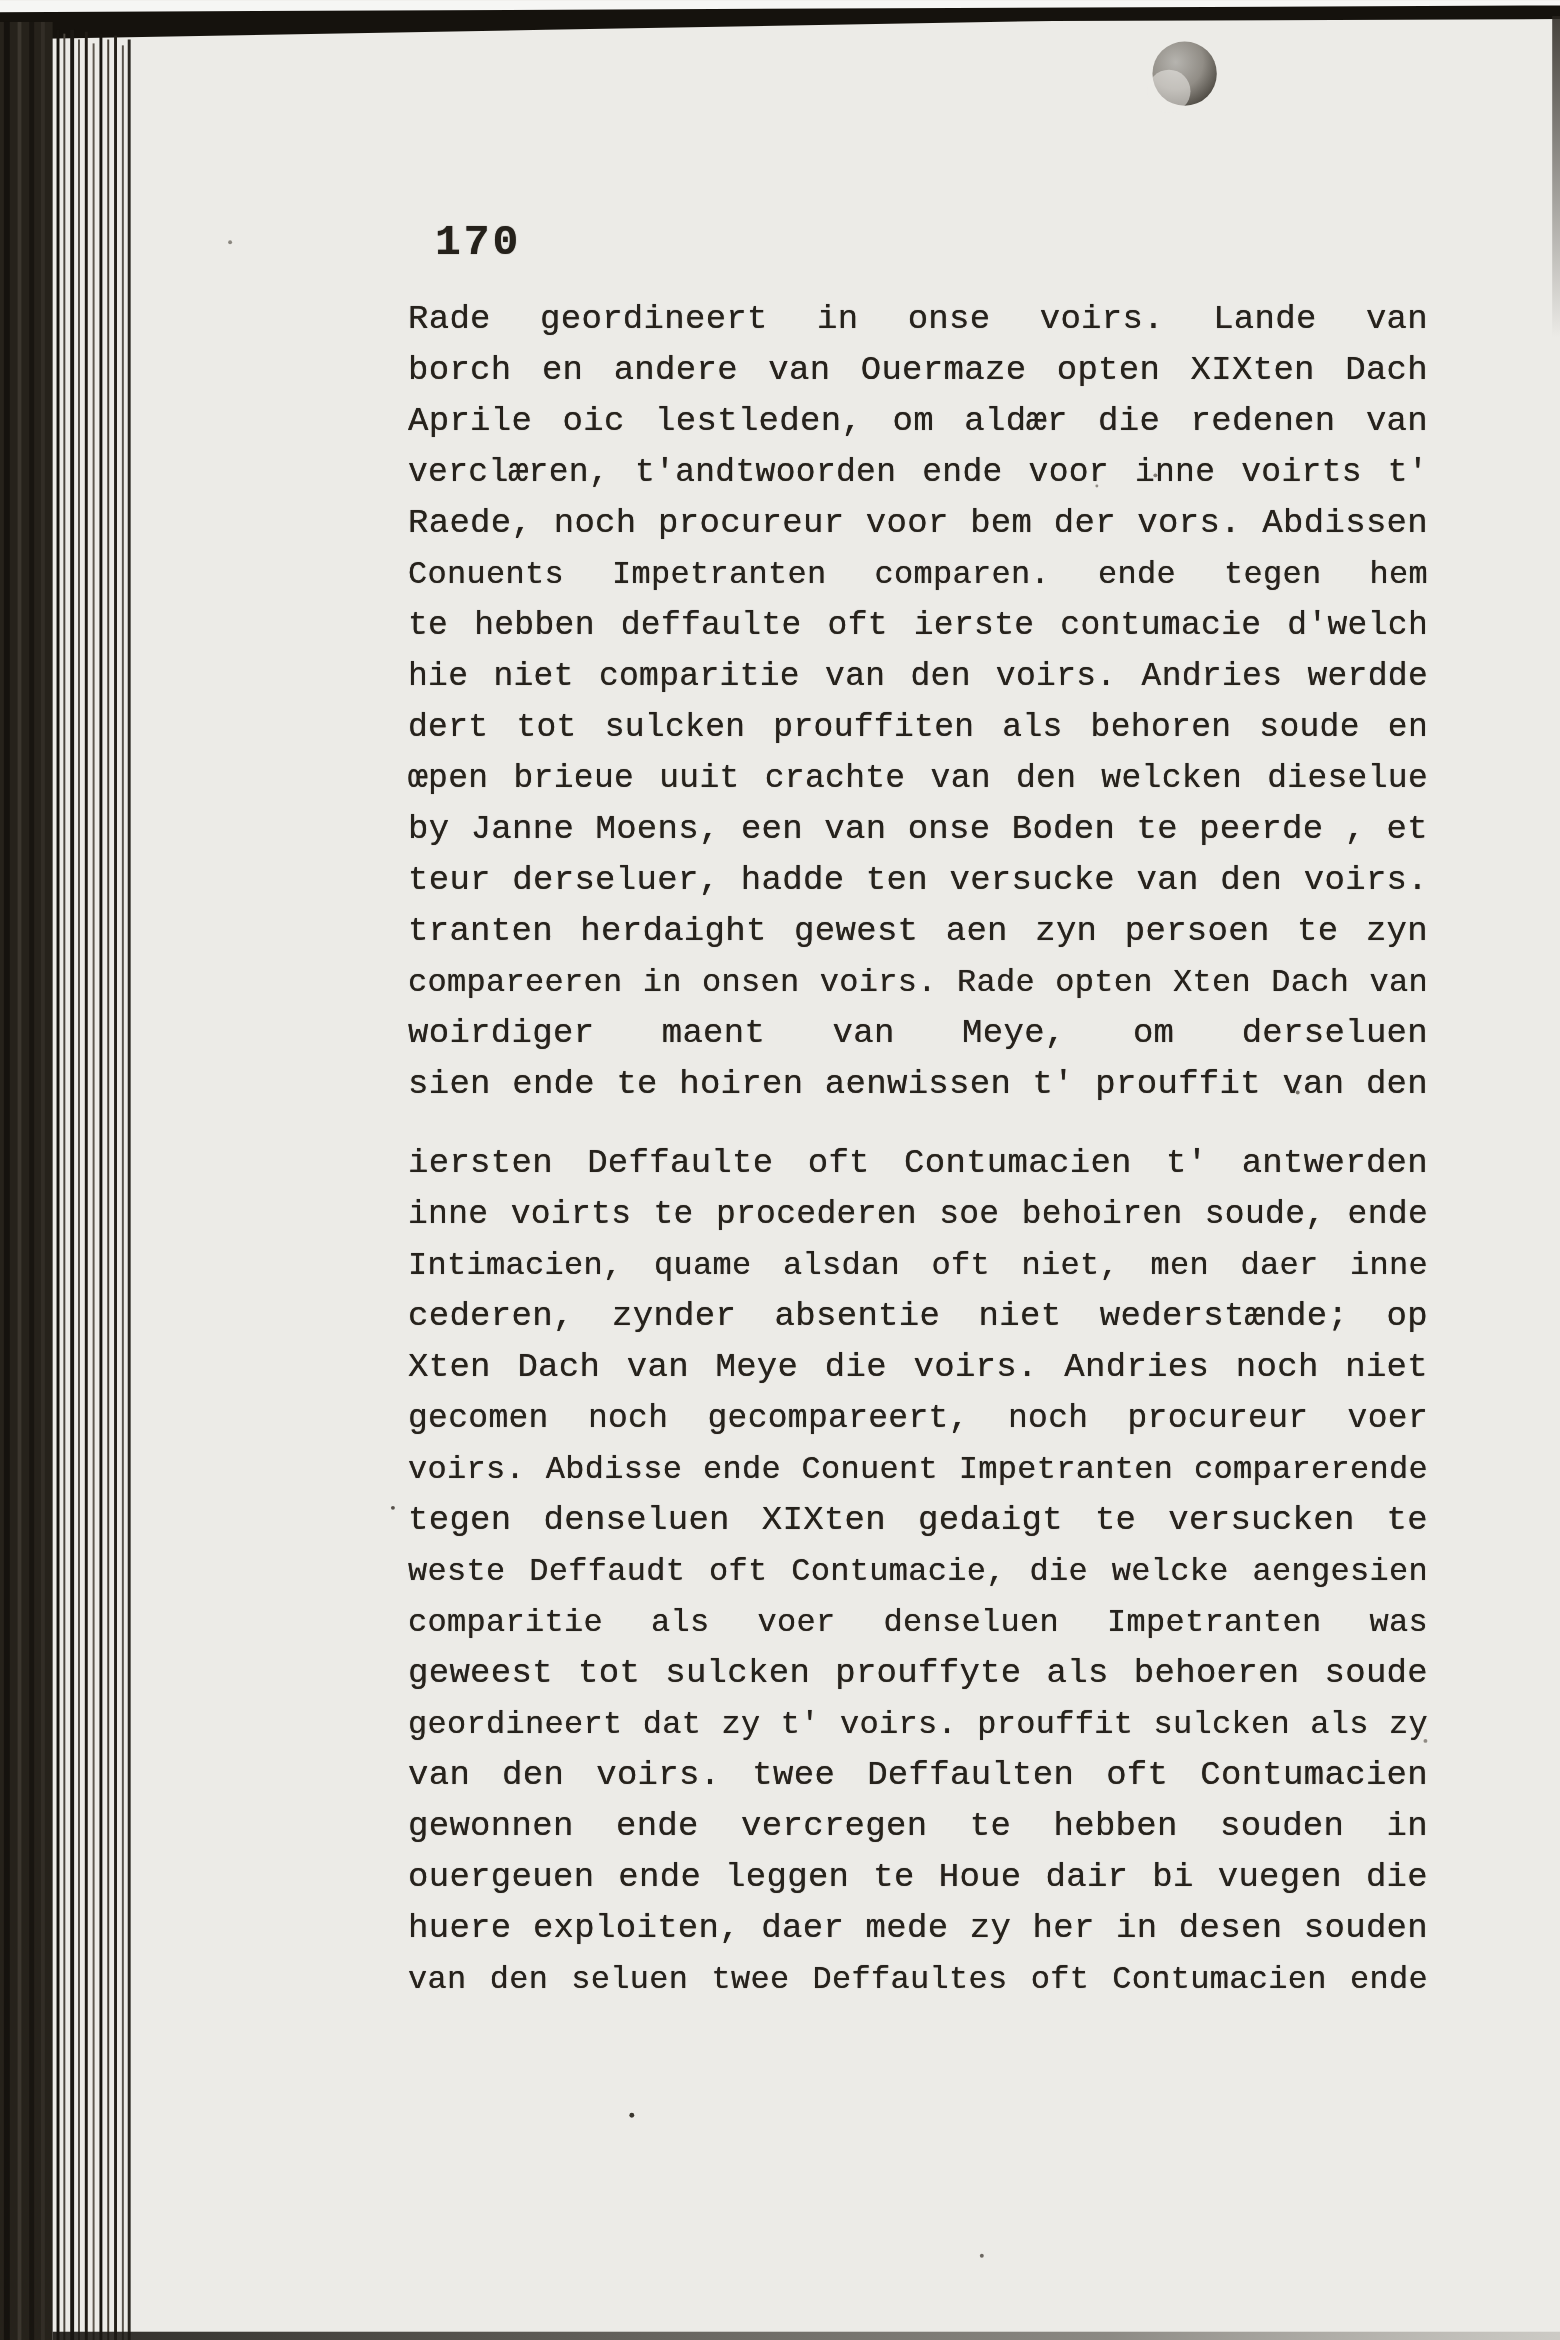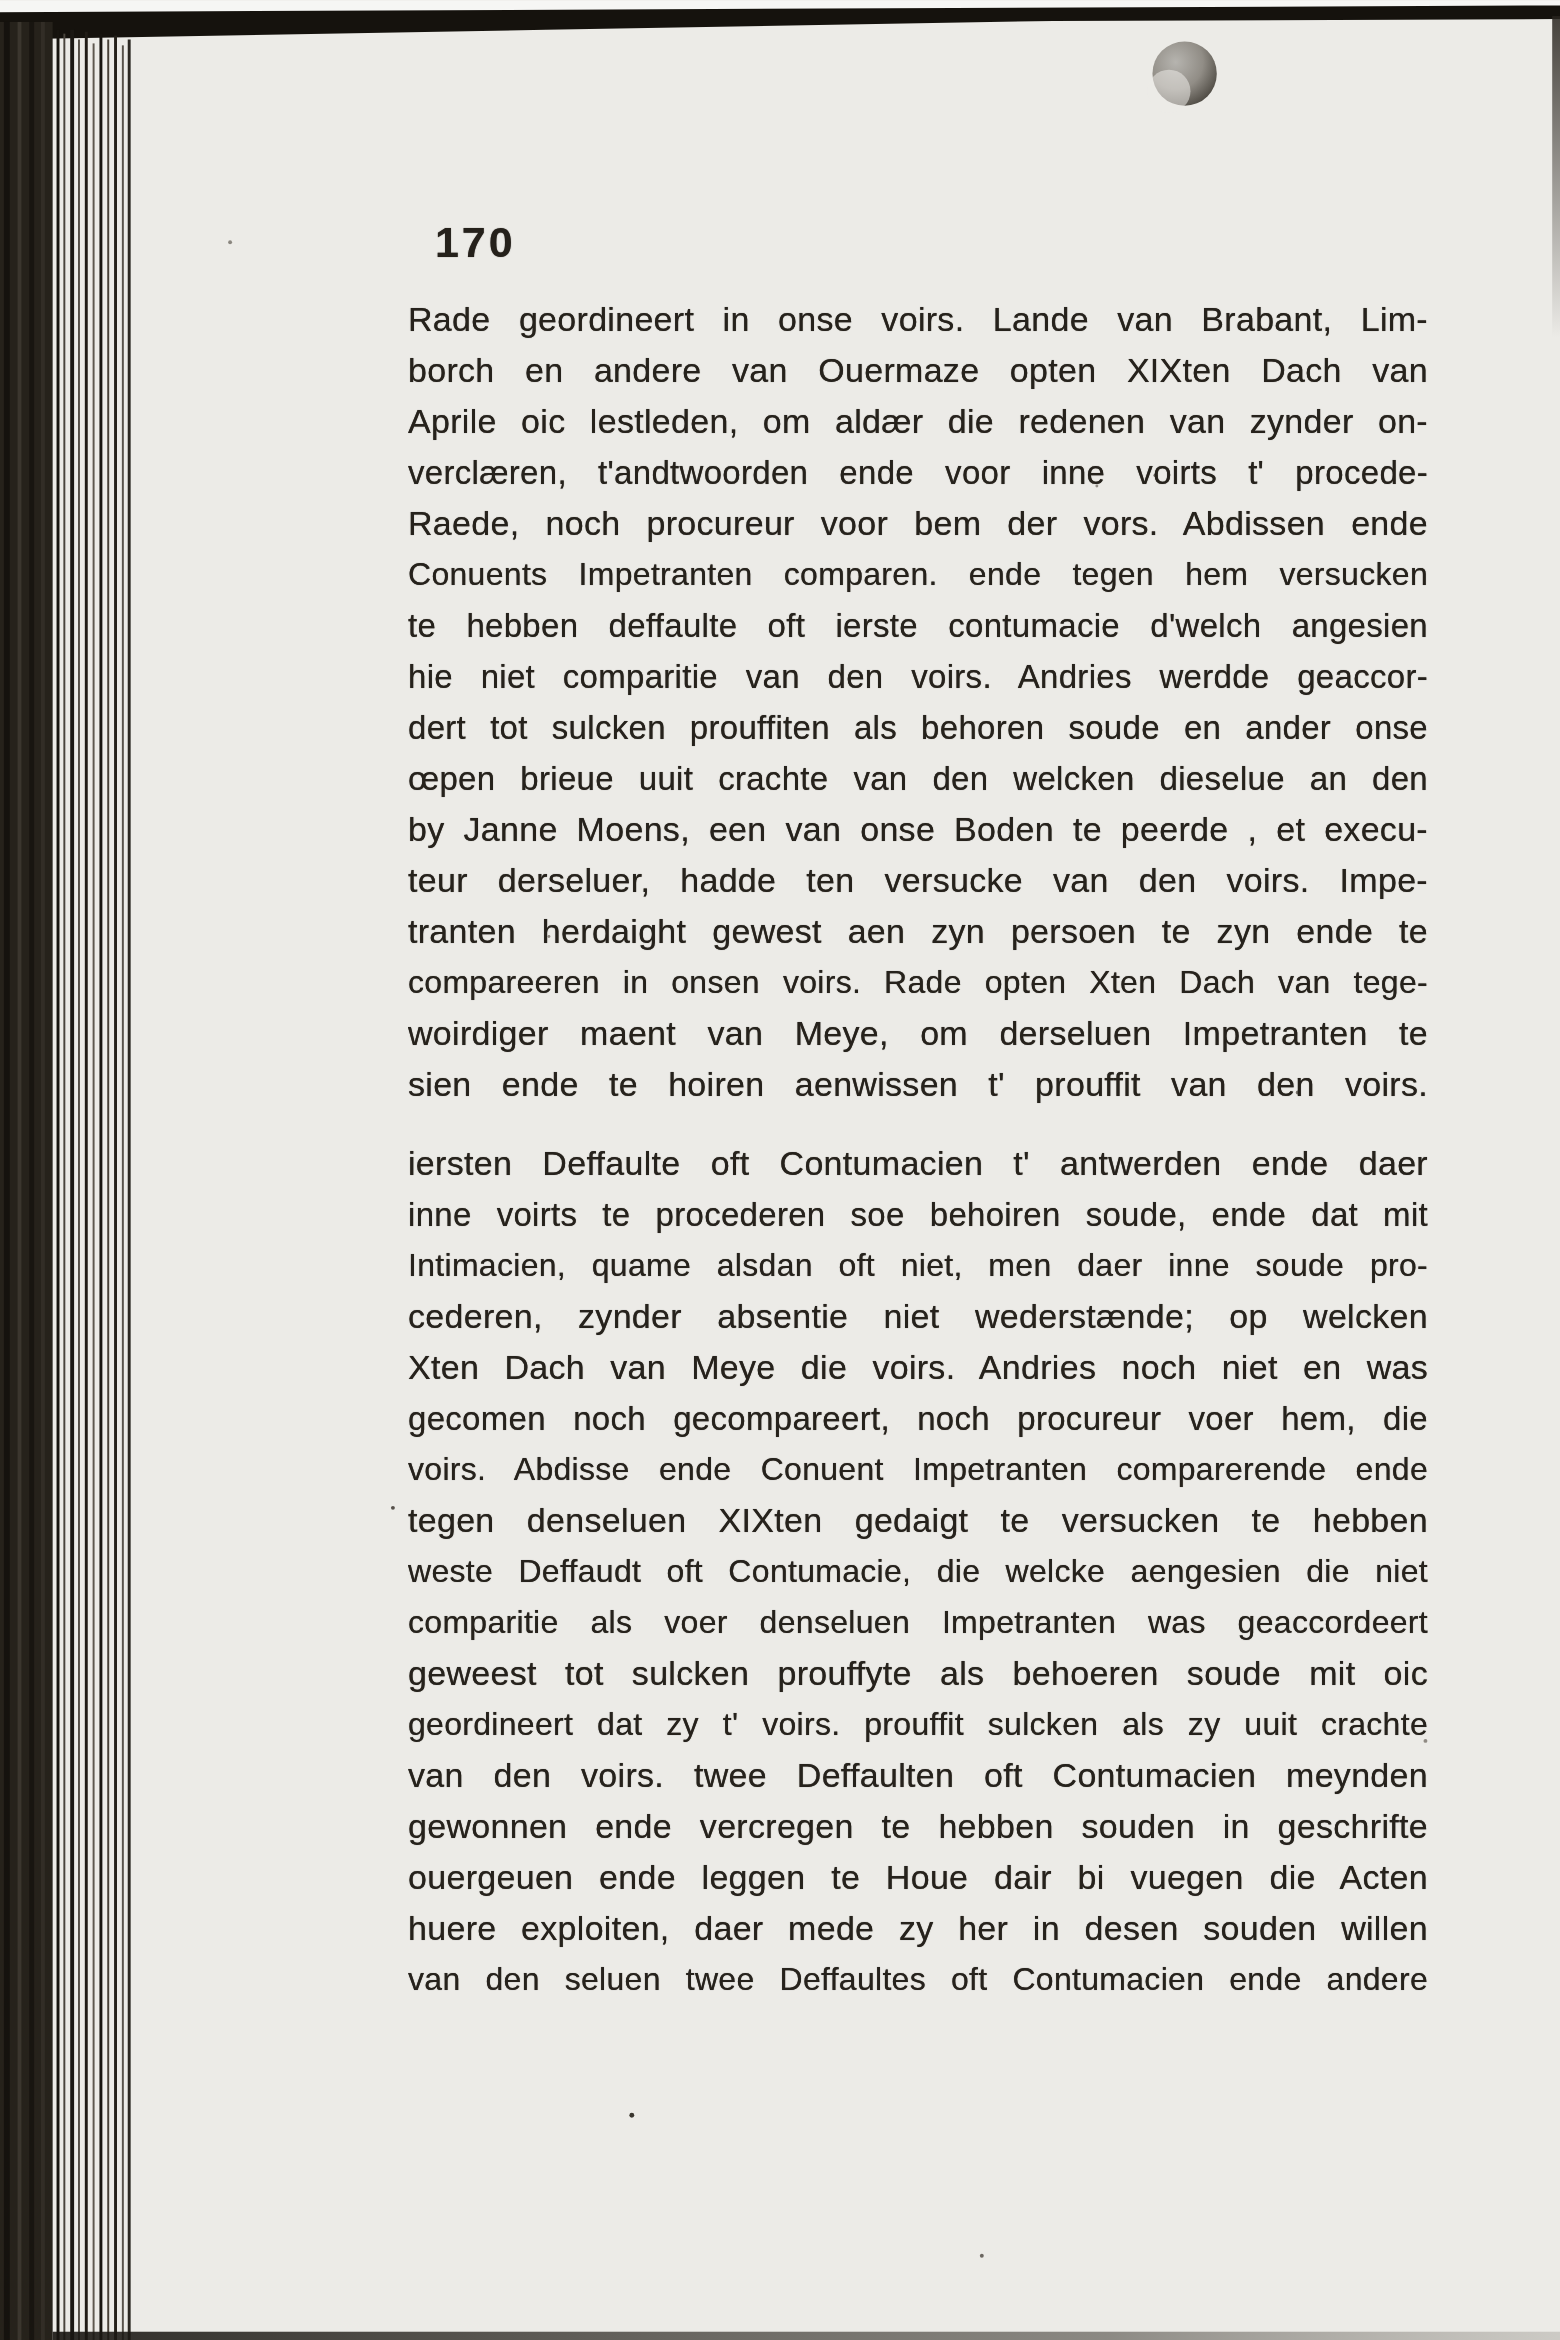--- a/index.html
+++ b/index.html
@@ -8,21 +8,21 @@
     width: 1560px;
     height: 2341px;
     background: #ecebe7;
     overflow: hidden;
   }
   .page {
     position: relative;
     width: 1316px;
     height: 2341px;
     background: #ecebe7;
-    font-family: Liberation Sans, sans-serif;
+    font-family: Liberation Mono, monospace;
   }
   .artifact-svg {
     position: absolute;
     left: 0; top: 0;
     width: 1560px; height: 2341px;
     pointer-events: none;
   }
   .page-number {
     position: absolute;
     left: 435px;

